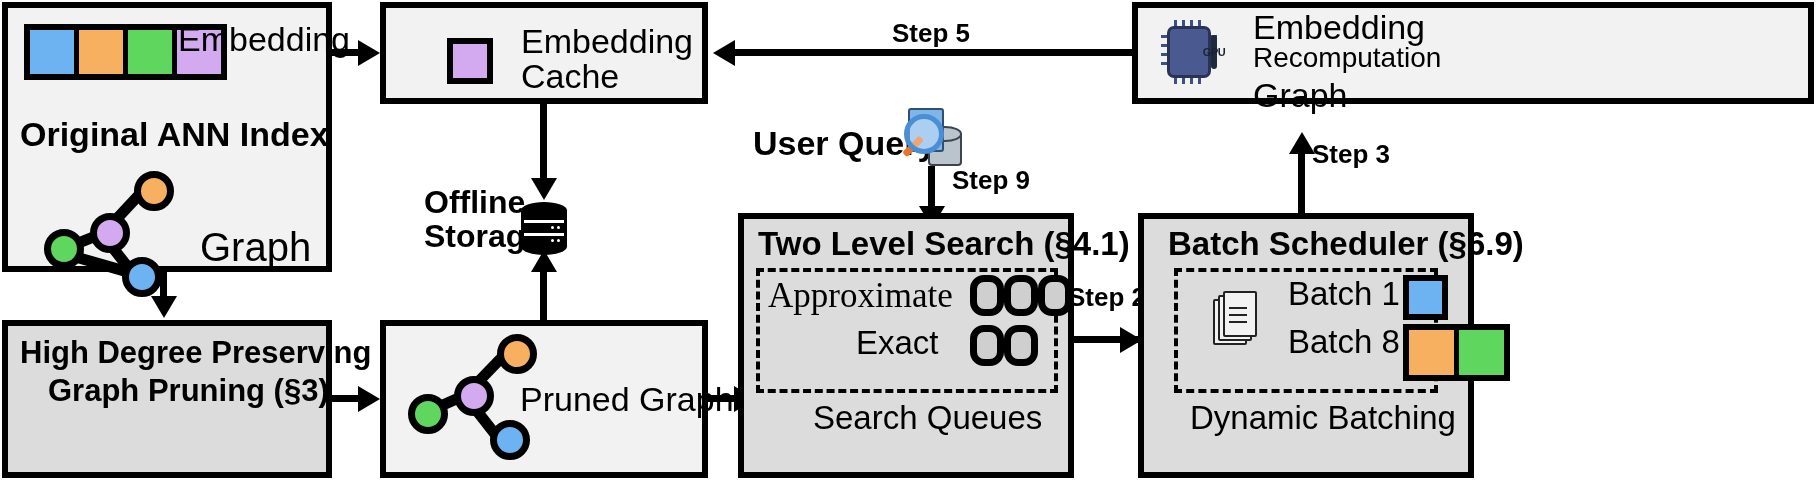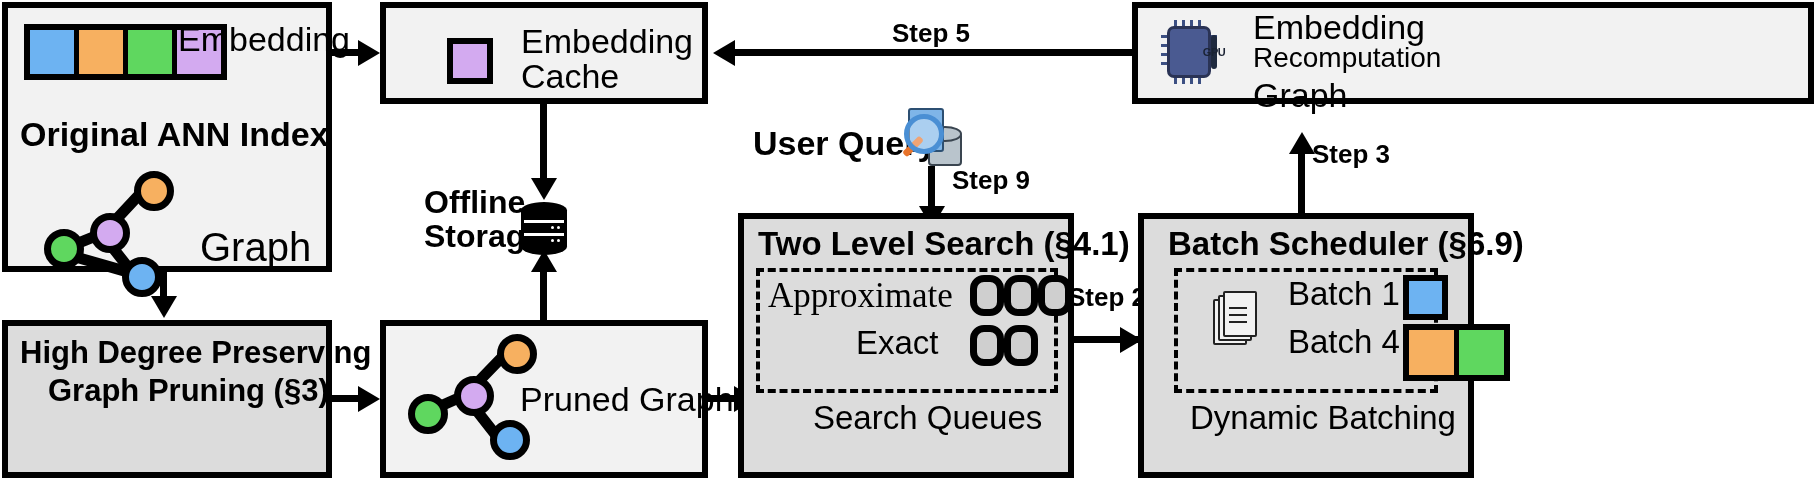--- a/index.html
+++ b/index.html
@@ -219,21 +219,21 @@
   <div class="pg" style="left:5px;top:4px;width:30px;height:42px;"></div>
   <div class="pg" style="left:10px;top:0px;width:30px;height:42px;"></div>
   <div class="rule" style="left:16px;top:16px;width:18px;"></div>
   <div class="rule" style="left:16px;top:23px;width:18px;"></div>
   <div class="rule" style="left:16px;top:30px;width:18px;"></div>
 </div>
 
 <div class="lbl" style="left:1288px;top:276px;font-size:33px;">Batch 1</div>
 <div class="sq" style="left:1403px;top:275px;width:45px;height:45px;background:#6db3f2;"></div>
 
-<div class="lbl" style="left:1288px;top:324px;font-size:33px;">Batch 4</div>
+<div class="lbl" style="left:1288px;top:324px;font-size:33px;">Batch 8</div>
 <div class="strip" style="left:1403px;top:324px;">
   <i style="background:#f7b060;width:45px;height:45px;"></i>
   <i style="background:#5fd75f;width:45px;height:45px;"></i>
 </div>
 
 <div class="lbl" style="left:1190px;top:400px;font-size:33px;">Dynamic Batching</div>
 
 <div class="ln vl" style="left:1298px;top:152px;height:62px;"></div>
 <div class="ah-u" style="left:1289px;top:132px;"></div>
 <div class="lbl b" style="left:1312px;top:140px;font-size:26px;">Step 3</div>

